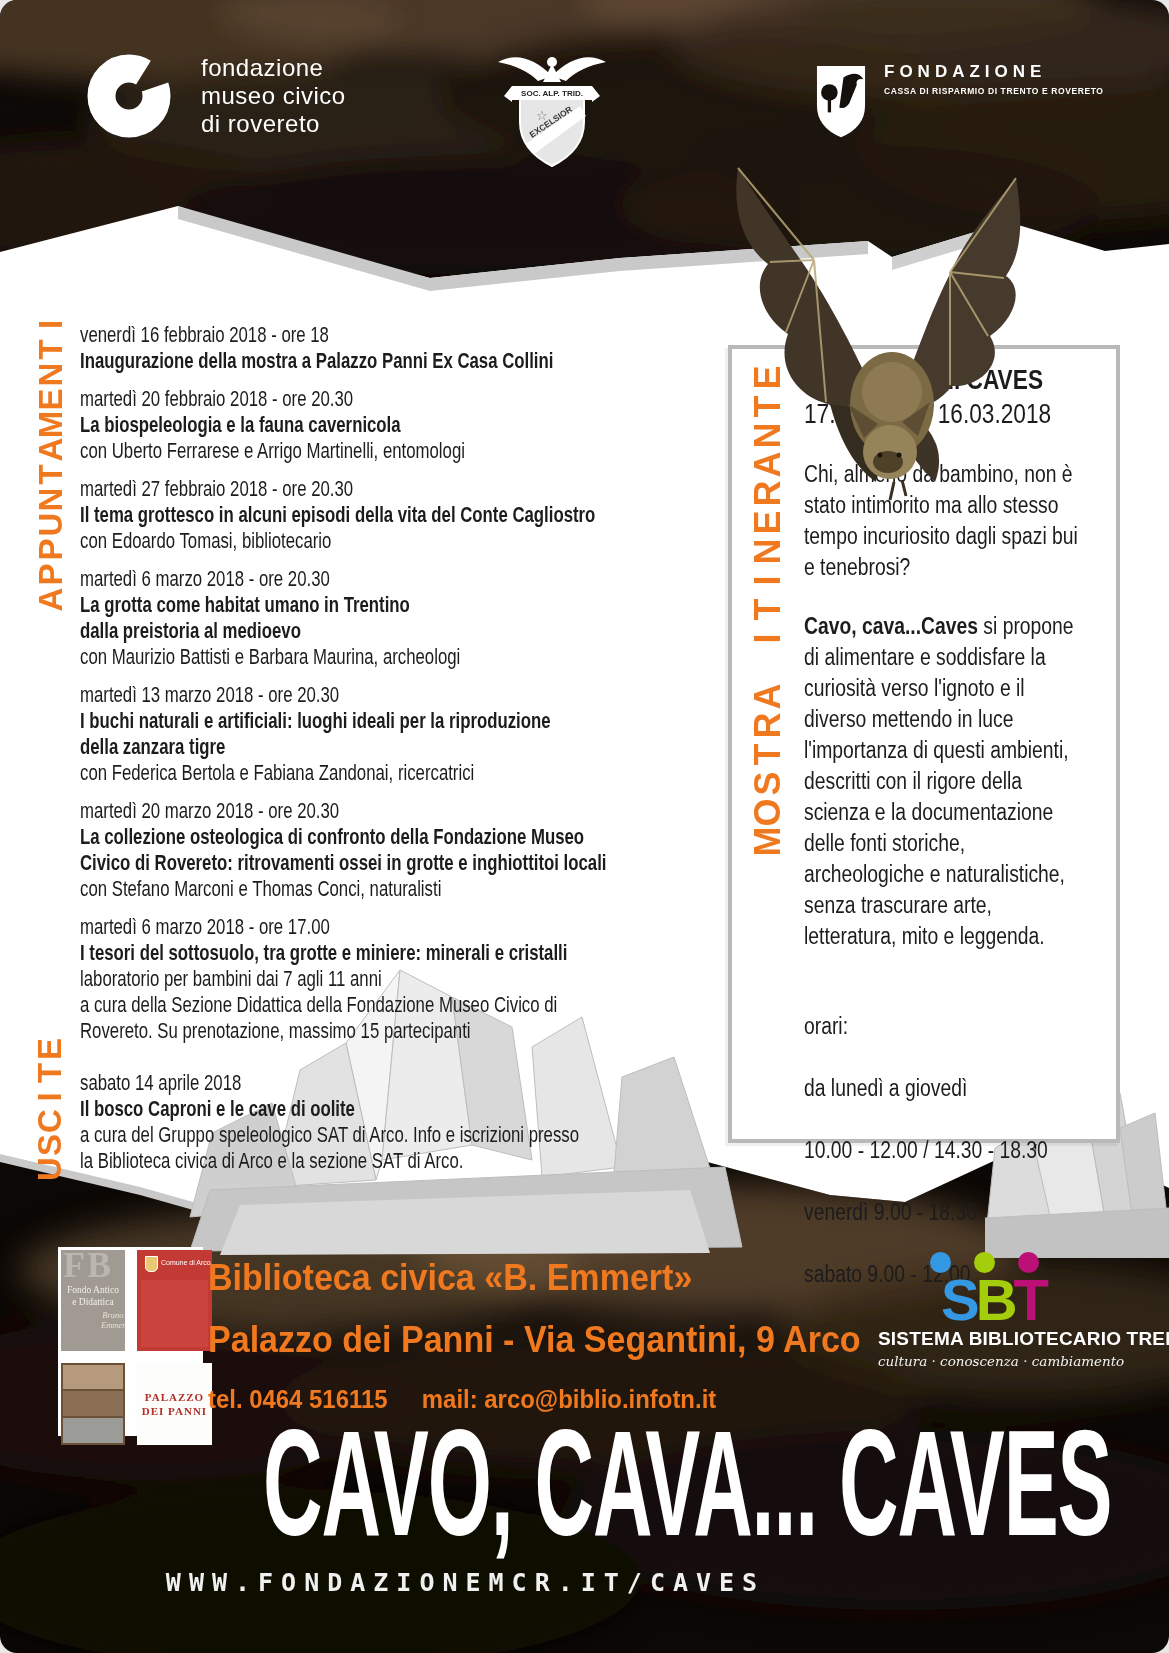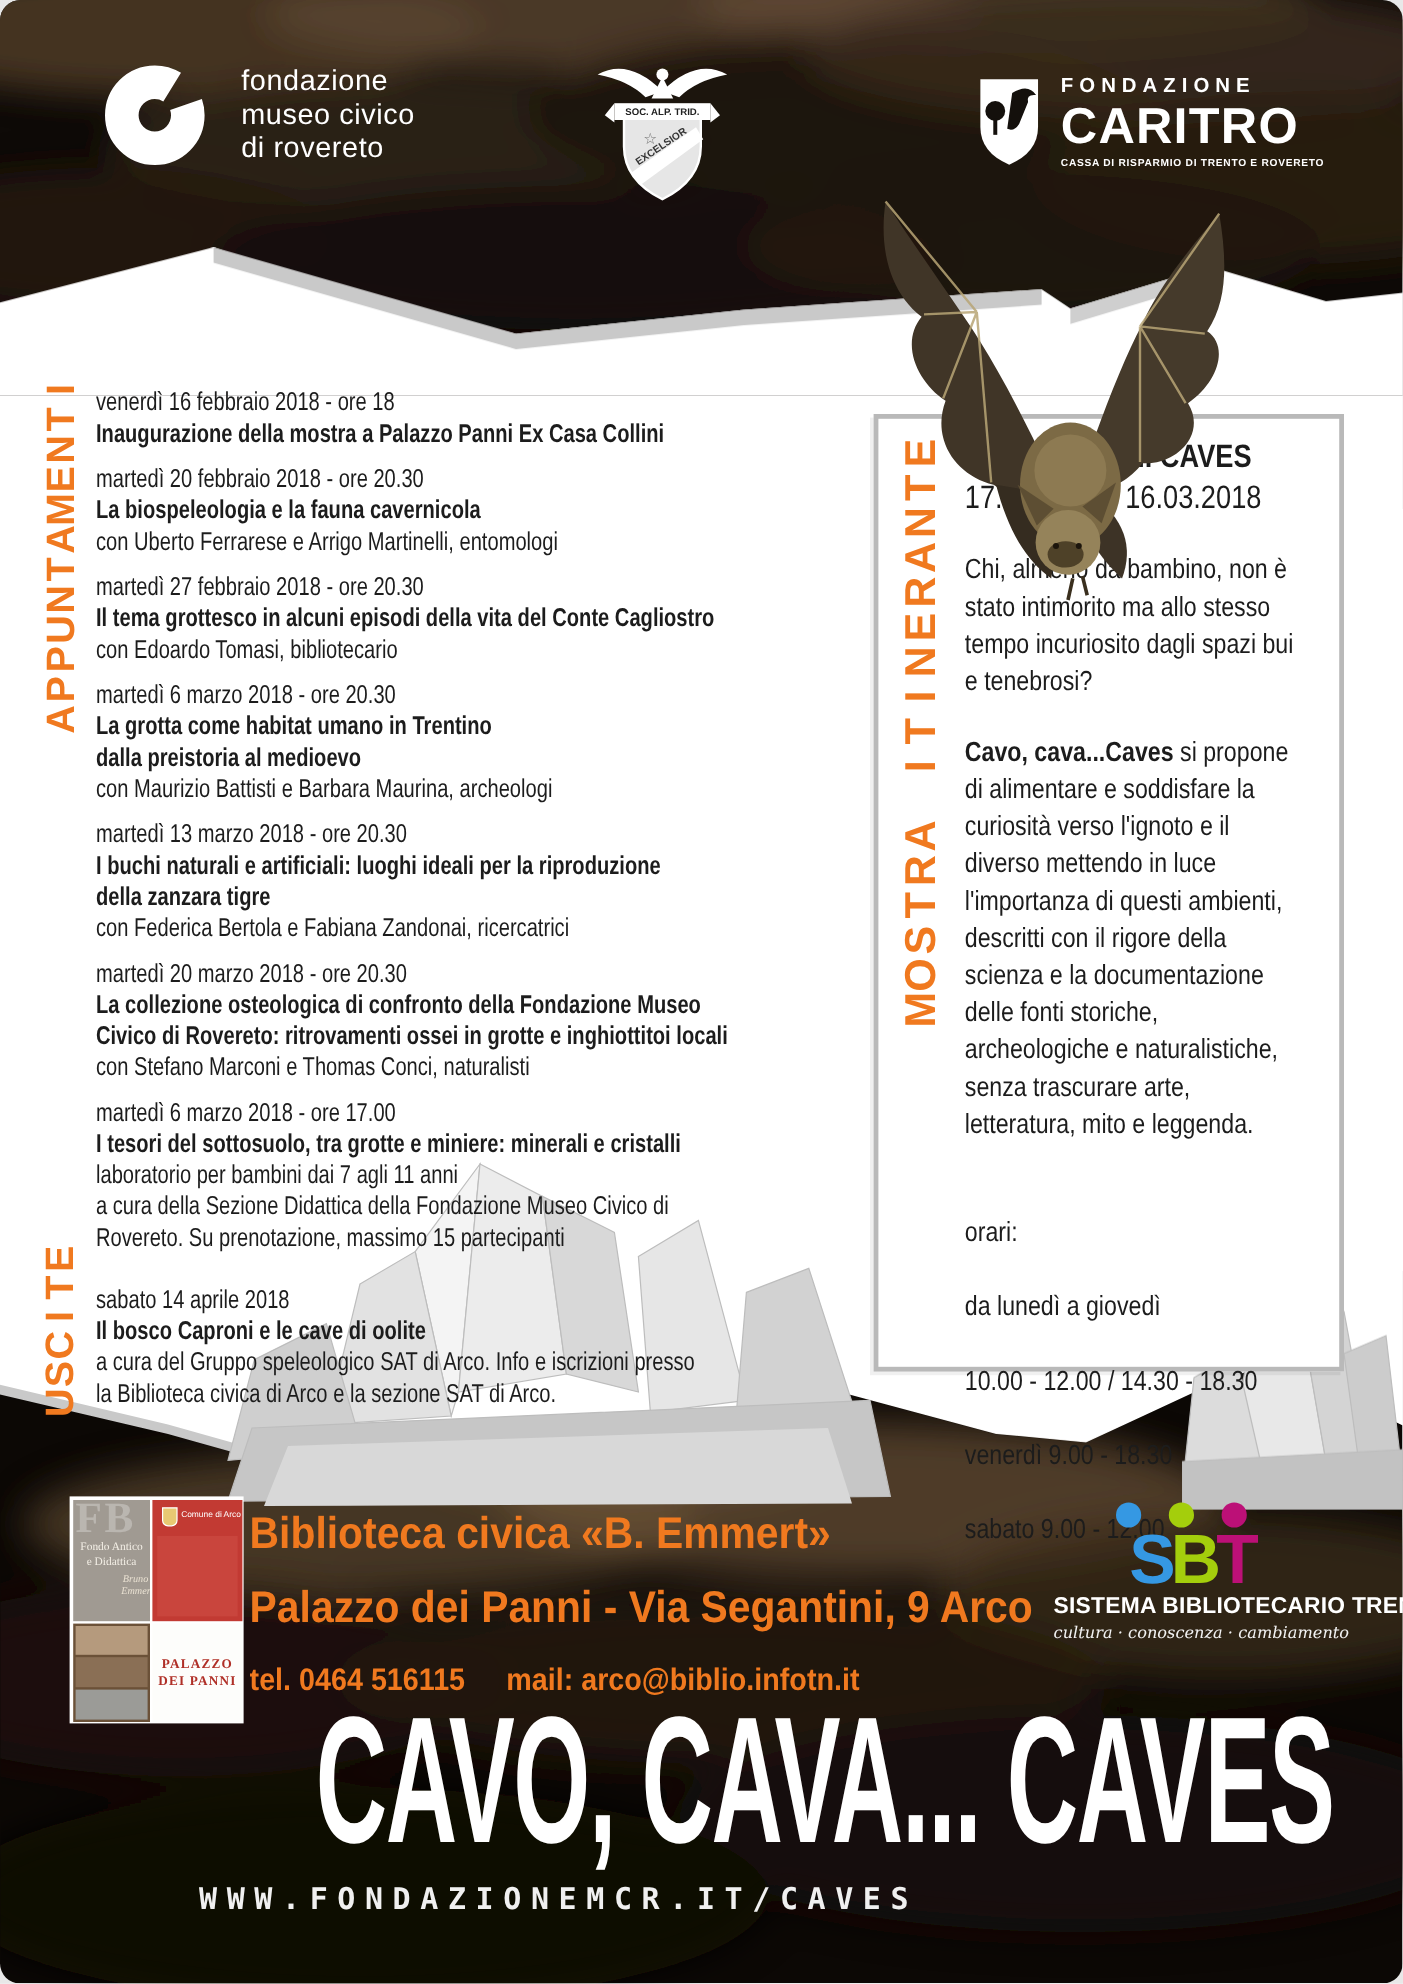--- a/index.html
+++ b/index.html
@@ -51,21 +51,21 @@
   .crystals-main{position:absolute;left:150px;top:955px;z-index:4;}
   .crystals-right{position:absolute;left:985px;top:1068px;z-index:4;}
 
   
   .bat{position:absolute;left:680px;top:152px;z-index:6;}
 
   
   .ftr-svg{position:absolute;left:0;top:1100px;z-index:3;}
   .cover{position:absolute;left:58px;top:1247px;width:145px;height:189px;z-index:6;background:#fff;
          padding:3px;box-sizing:border-box;display:grid;grid-template-columns:46% 54%;
-         grid-template-rows:55% 45%;gap:2px;}
+         grid-template-rows:55% 45%;gap:12px;}
   .cv-tl{background:#a09a92;position:relative;overflow:hidden;font-family:"Liberation Serif",serif;color:#f3efe6;}
   .cv-fb{position:absolute;left:2px;top:-6px;font-size:36px;font-weight:bold;color:rgba(255,255,255,.28);letter-spacing:2px;}
   .cv-t1,.cv-t2{font-size:9.5px;text-align:center;line-height:12px;}
   .cv-t1{margin-top:34px;}
   .cv-t3{font-size:8.5px;font-style:italic;text-align:center;margin-top:2px;color:#e9e1d2;margin-left:40px;}
   .cv-tr{background:#c23a33;position:relative;overflow:hidden;}
   .cv-crest{position:absolute;left:8px;top:6px;width:11px;height:14px;background:#e8c872;border:1px solid #fff;border-radius:0 0 5px 5px;}
   .cv-comune{position:absolute;left:24px;top:9px;font-size:7px;color:#fff;}
   .cv-sketch{position:absolute;left:4px;top:30px;right:4px;bottom:4px;background:#cf4f45;opacity:.55;}
   .cv-bl{background:#6b5138;display:flex;flex-direction:column;gap:2px;padding:2px;box-sizing:border-box;}
@@ -154,21 +154,20 @@
 
   <div class="logo-caritro">
     <svg width="58" height="84" viewBox="0 0 70 95">
       <path d="M6 4 H64 V52 Q64 78 35 90 Q6 78 6 52 Z" fill="#ffffff"></path>
       <circle cx="21" cy="36" r="10" fill="#14100c"></circle>
       <rect x="19" y="44" width="4" height="16" fill="#14100c"></rect>
       <path d="M38 18 q16 -10 24 2 q-10 -1 -8 7 l-9 22 q-5 8 -12 5 Z" fill="#14100c"></path>
     </svg>
     <div>
       <div class="car-eyebrow">FONDAZIONE</div>
-      <div class="car-name">CARITRO</div>
       <div class="car-tag">CASSA DI RISPARMIO DI TRENTO E ROVERETO</div>
     </div>
   </div>
 
   <svg class="bat" width="380" height="350" viewBox="0 0 380 350">
     <path d="M218 252 C238 195 255 150 272 118 C288 82 318 48 336 26 C342 62 344 98 326 124 C344 136 336 166 310 184 C326 210 300 236 272 234 C258 252 236 262 218 252 Z" fill="#453a2b"></path>
     <path d="M270 120 L336 26 M270 120 L324 126 M270 120 L308 184 M270 120 L270 233" stroke="#b7a476" stroke-width="2" fill="none" opacity=".85"></path>
     <path d="M202 258 C178 205 150 150 122 110 C100 78 76 44 58 16 C52 56 62 92 88 112 C70 134 84 166 108 182 C96 214 116 244 148 252 C168 266 190 268 202 258 Z" fill="#403527"></path>
     <path d="M134 108 L58 16 M134 108 L90 110 M134 108 L106 180 M134 108 L146 250" stroke="#b7a476" stroke-width="2" fill="none" opacity=".85"></path>
     <path d="M150 252 C160 290 175 315 196 330 C200 300 205 278 210 262 Z" fill="#352c20"></path>

